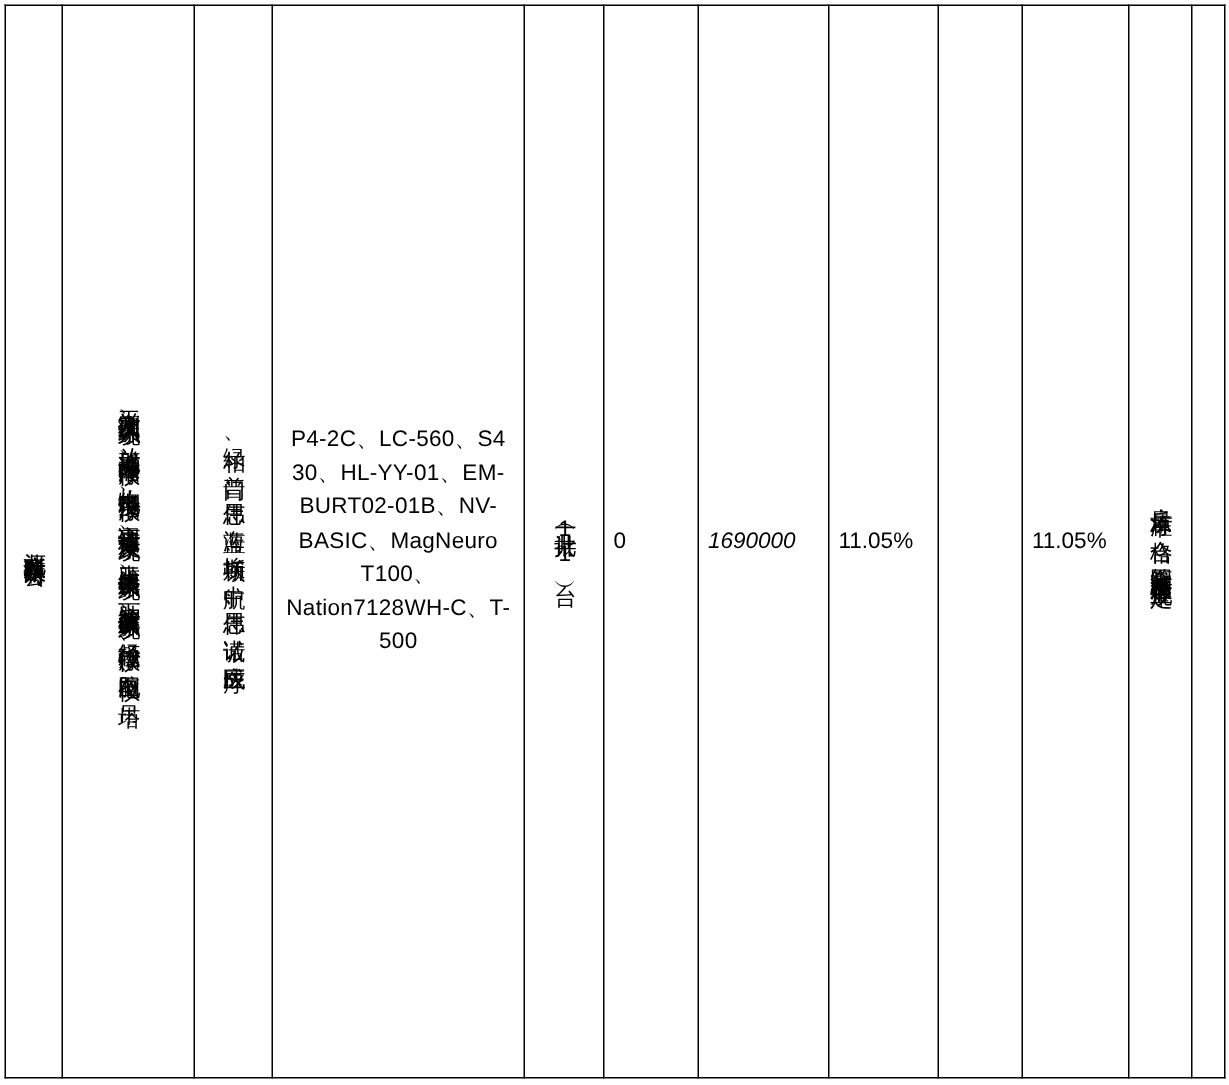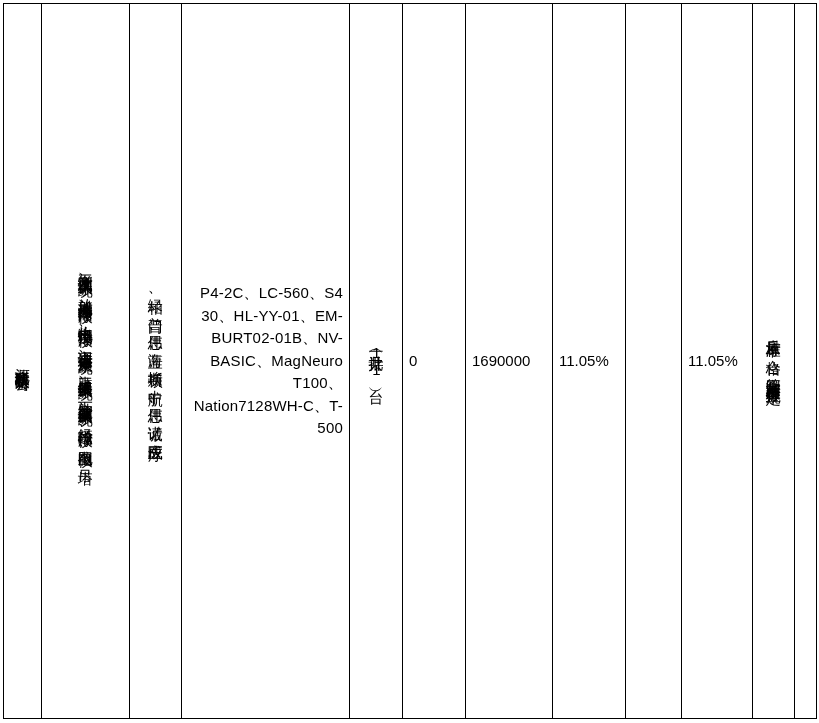--- a/index.html
+++ b/index.html
@@ -47,41 +47,41 @@
     margin: 0 auto;
     max-height: 690px;
     text-align: left;
   }
   td.cell-vert {
     text-align: center;
     vertical-align: middle;
     padding: 6px 2px;
   }
   td.cell-horiz {
-    text-align: right;
+    text-align: center;
     vertical-align: middle;
     line-height: 1.75;
     letter-spacing: 0.2px;
   }
   td.cell-num {
     text-align: left;
     vertical-align: middle;
     white-space: nowrap;
   }
   td.cell-empty {
     text-align: center;
   }
   
   .c0 { width: 38px; }
   .c1 { width: 88px; }
   .c2 { width: 52px; }
   .c3 { width: 168px; }
   .c4 { width: 53px; }
   .c5 { width: 63px; }
-  .c6 { width: 87px; }
+  .c6 { width: 87px; font-style: italic; }
   .c7 { width: 73px; }
   .c8 { width: 56px; }
   .c9 { width: 71px; }
   .c10 { width: 22px; }
   .c11 { width: 42px; }
   .cell-qty span {
     writing-mode: vertical-rl;
     text-orientation: upright;
     -webkit-writing-mode: vertical-rl;
     display: block;

